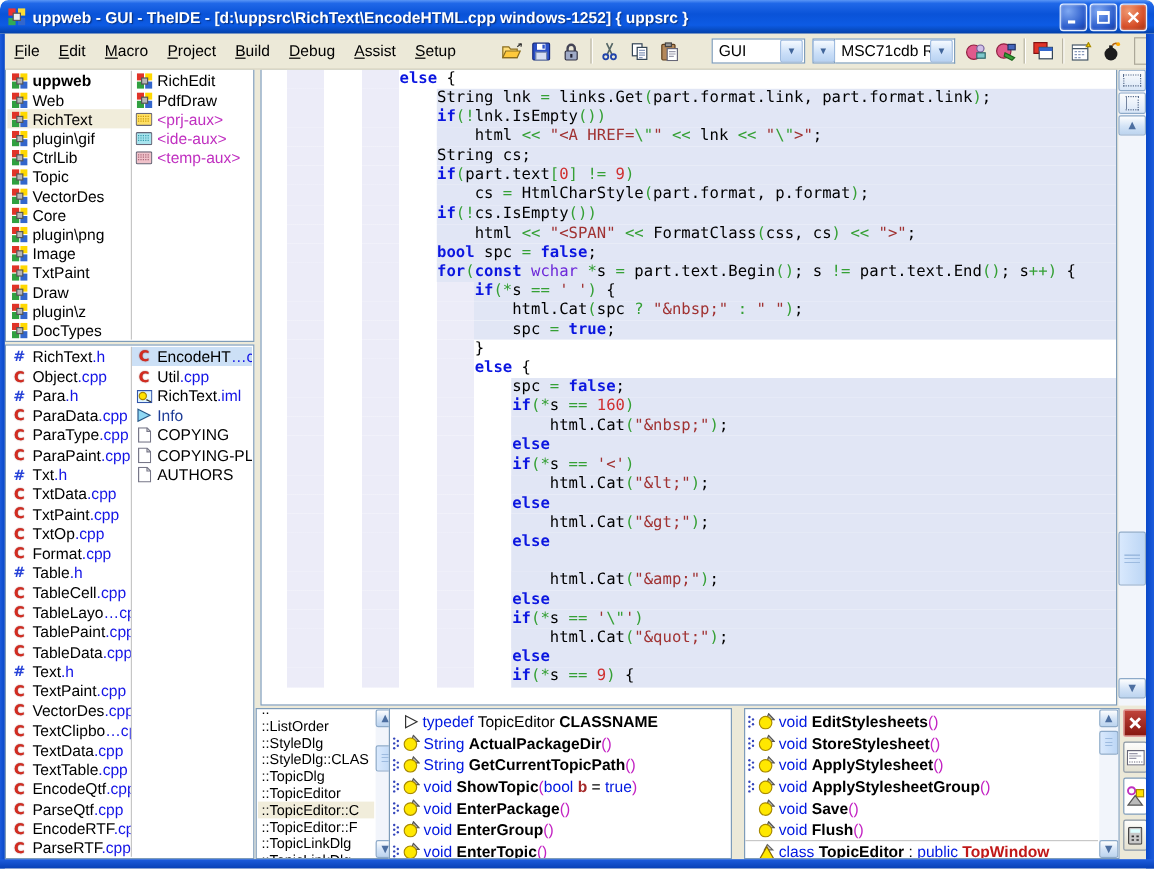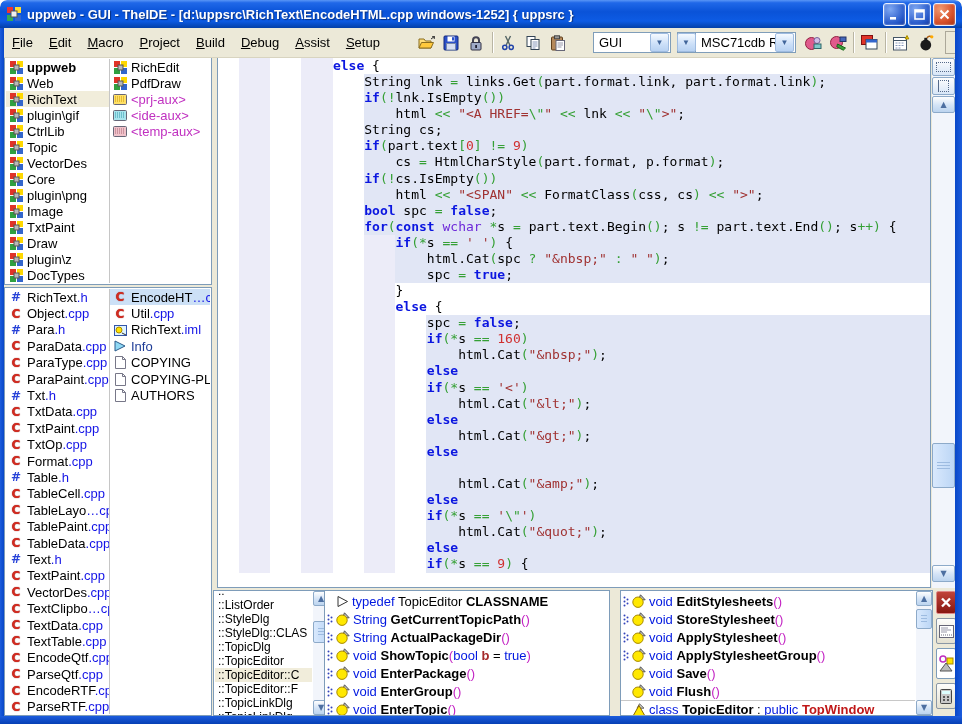--- a/index.html
+++ b/index.html
@@ -772,41 +772,41 @@
                 <circle cx="4.5" cy="8.5" r="1"></circle>
               </g>
             </svg>
           </span>
           <span class="ic">
             <svg width="14" height="14">
               <path d="M8.5 0.8 L13.2 5.8 L6.5 5.8 Z" fill="#BBB" stroke="#555"></path>
               <circle cx="6" cy="8.2" r="5.2" fill="#FFE800" stroke="#A88A00"></circle>
             </svg>
           </span>
-          <span><span class="kw">String </span><span class="nm">GetCurrentTopicPath</span><span class="pr">()</span></span>
+          <span><span class="kw">String </span><span class="nm">ActualPackageDir</span><span class="pr">()</span></span>
         </div>
         <div class="arow">
           <span class="ic">
             <svg width="6" height="13">
               <g fill="#3344BB">
                 <circle cx="1.5" cy="2.5" r="1"></circle>
                 <circle cx="1.5" cy="6.5" r="1"></circle>
                 <circle cx="1.5" cy="10.5" r="1"></circle>
                 <circle cx="4.5" cy="4.5" r="1"></circle>
                 <circle cx="4.5" cy="8.5" r="1"></circle>
               </g>
             </svg>
           </span>
           <span class="ic">
             <svg width="14" height="14">
               <path d="M8.5 0.8 L13.2 5.8 L6.5 5.8 Z" fill="#BBB" stroke="#555"></path>
               <circle cx="6" cy="8.2" r="5.2" fill="#FFE800" stroke="#A88A00"></circle>
             </svg>
           </span>
-          <span><span class="kw">String </span><span class="nm">ActualPackageDir</span><span class="pr">()</span></span>
+          <span><span class="kw">String </span><span class="nm">GetCurrentTopicPath</span><span class="pr">()</span></span>
         </div>
         <div class="arow">
           <span class="ic">
             <svg width="6" height="13">
               <g fill="#3344BB">
                 <circle cx="1.5" cy="2.5" r="1"></circle>
                 <circle cx="1.5" cy="6.5" r="1"></circle>
                 <circle cx="1.5" cy="10.5" r="1"></circle>
                 <circle cx="4.5" cy="4.5" r="1"></circle>
                 <circle cx="4.5" cy="8.5" r="1"></circle>

